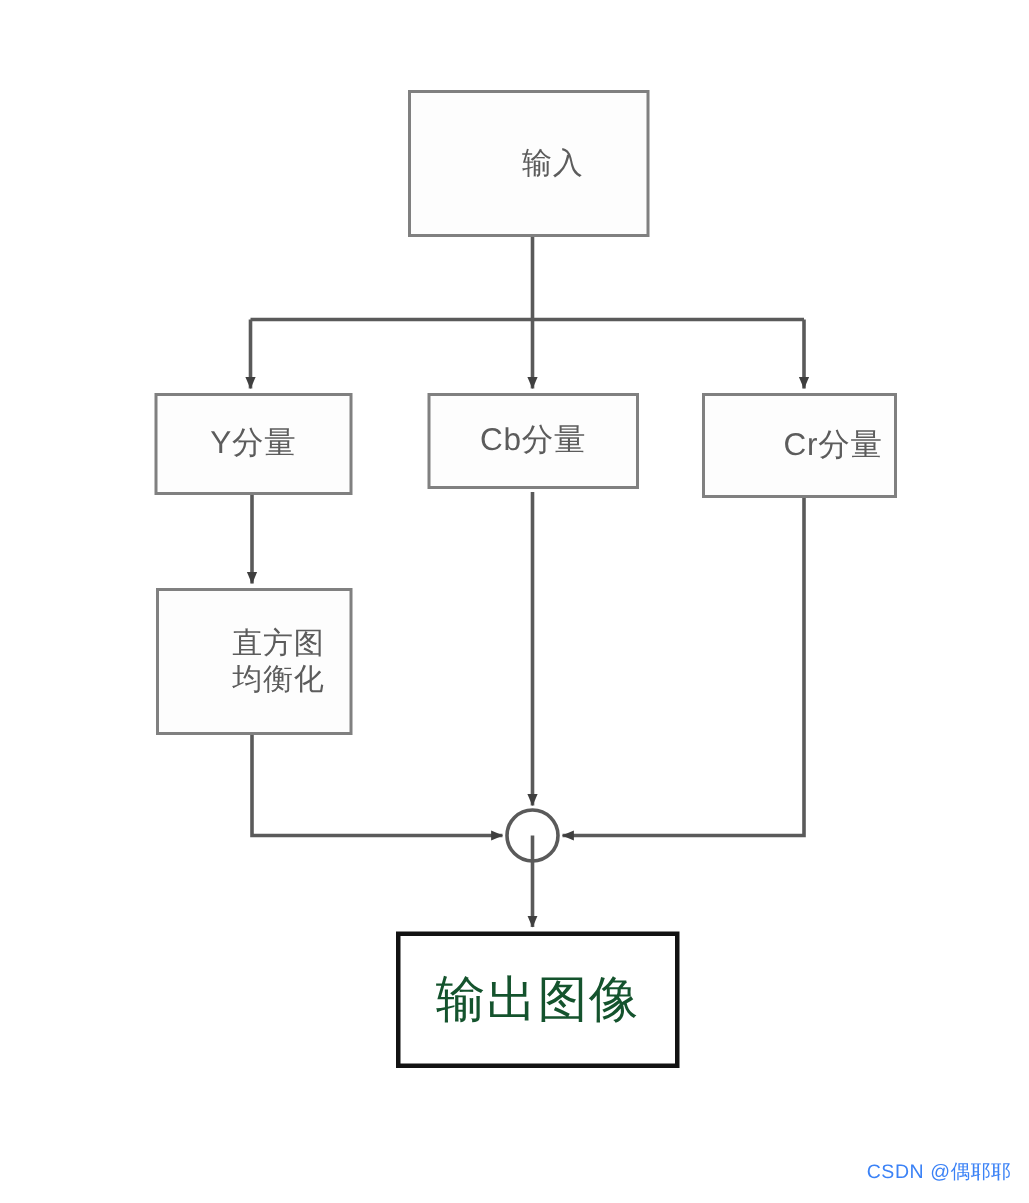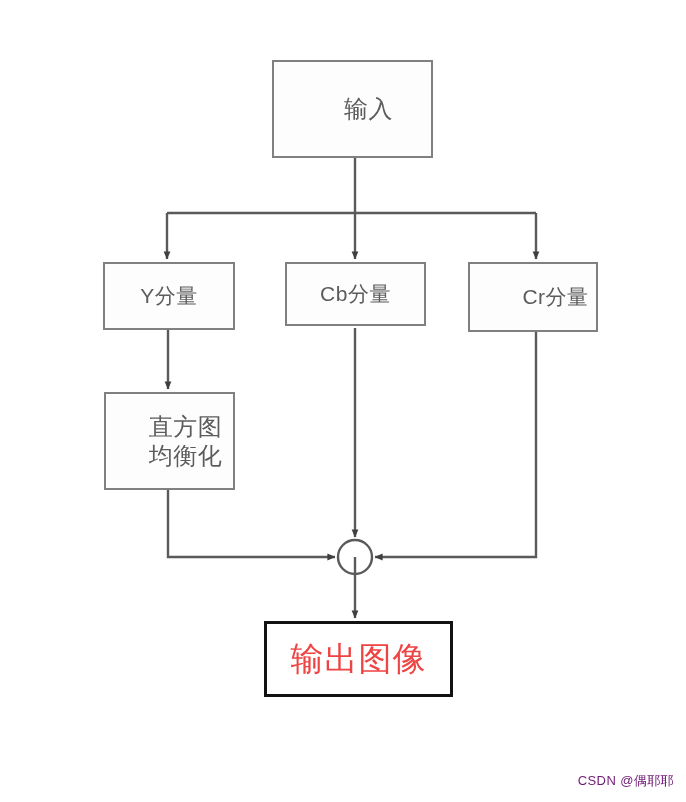--- a/index.html
+++ b/index.html
@@ -37,21 +37,21 @@
     color: #5c5c5c;
     text-align: center;
     line-height: 1.22;
     letter-spacing: 0.5px;
   }
   .node.thin {
     font-size: 21px;
     align-items: center;
   }
   .node.two-line {
-    font-size: 24px;
+    font-size: 20px;
     padding-left: 32px;
   }
   .node-line {
     display: block;
     white-space: nowrap;
   }
   
   #node-input {
     left: 272px;
     top: 60px;
@@ -83,34 +83,34 @@
     left: 104px;
     top: 392px;
     width: 131px;
     height: 98px;
   }
   
   #node-output {
     left: 264px;
     top: 621px;
     width: 189px;
-    height: 76px;
+    height: 91px;
     border: 3px solid #121212;
-    color: #ef4444;
+    color: #14532d;
     font-size: 33px;
     letter-spacing: 1px;
     background: #ffffff;
     text-align: right;
   }
   #watermark {
     position: absolute;
     right: 12px;
     bottom: 12px;
     font-size: 13px;
-    color: #701a75;
+    color: #3b82f6;
     letter-spacing: 0.4px;
     white-space: nowrap;
     user-select: none;
   }
 </style>
 </head>
 <body>
 
 <div id="canvas">
 

